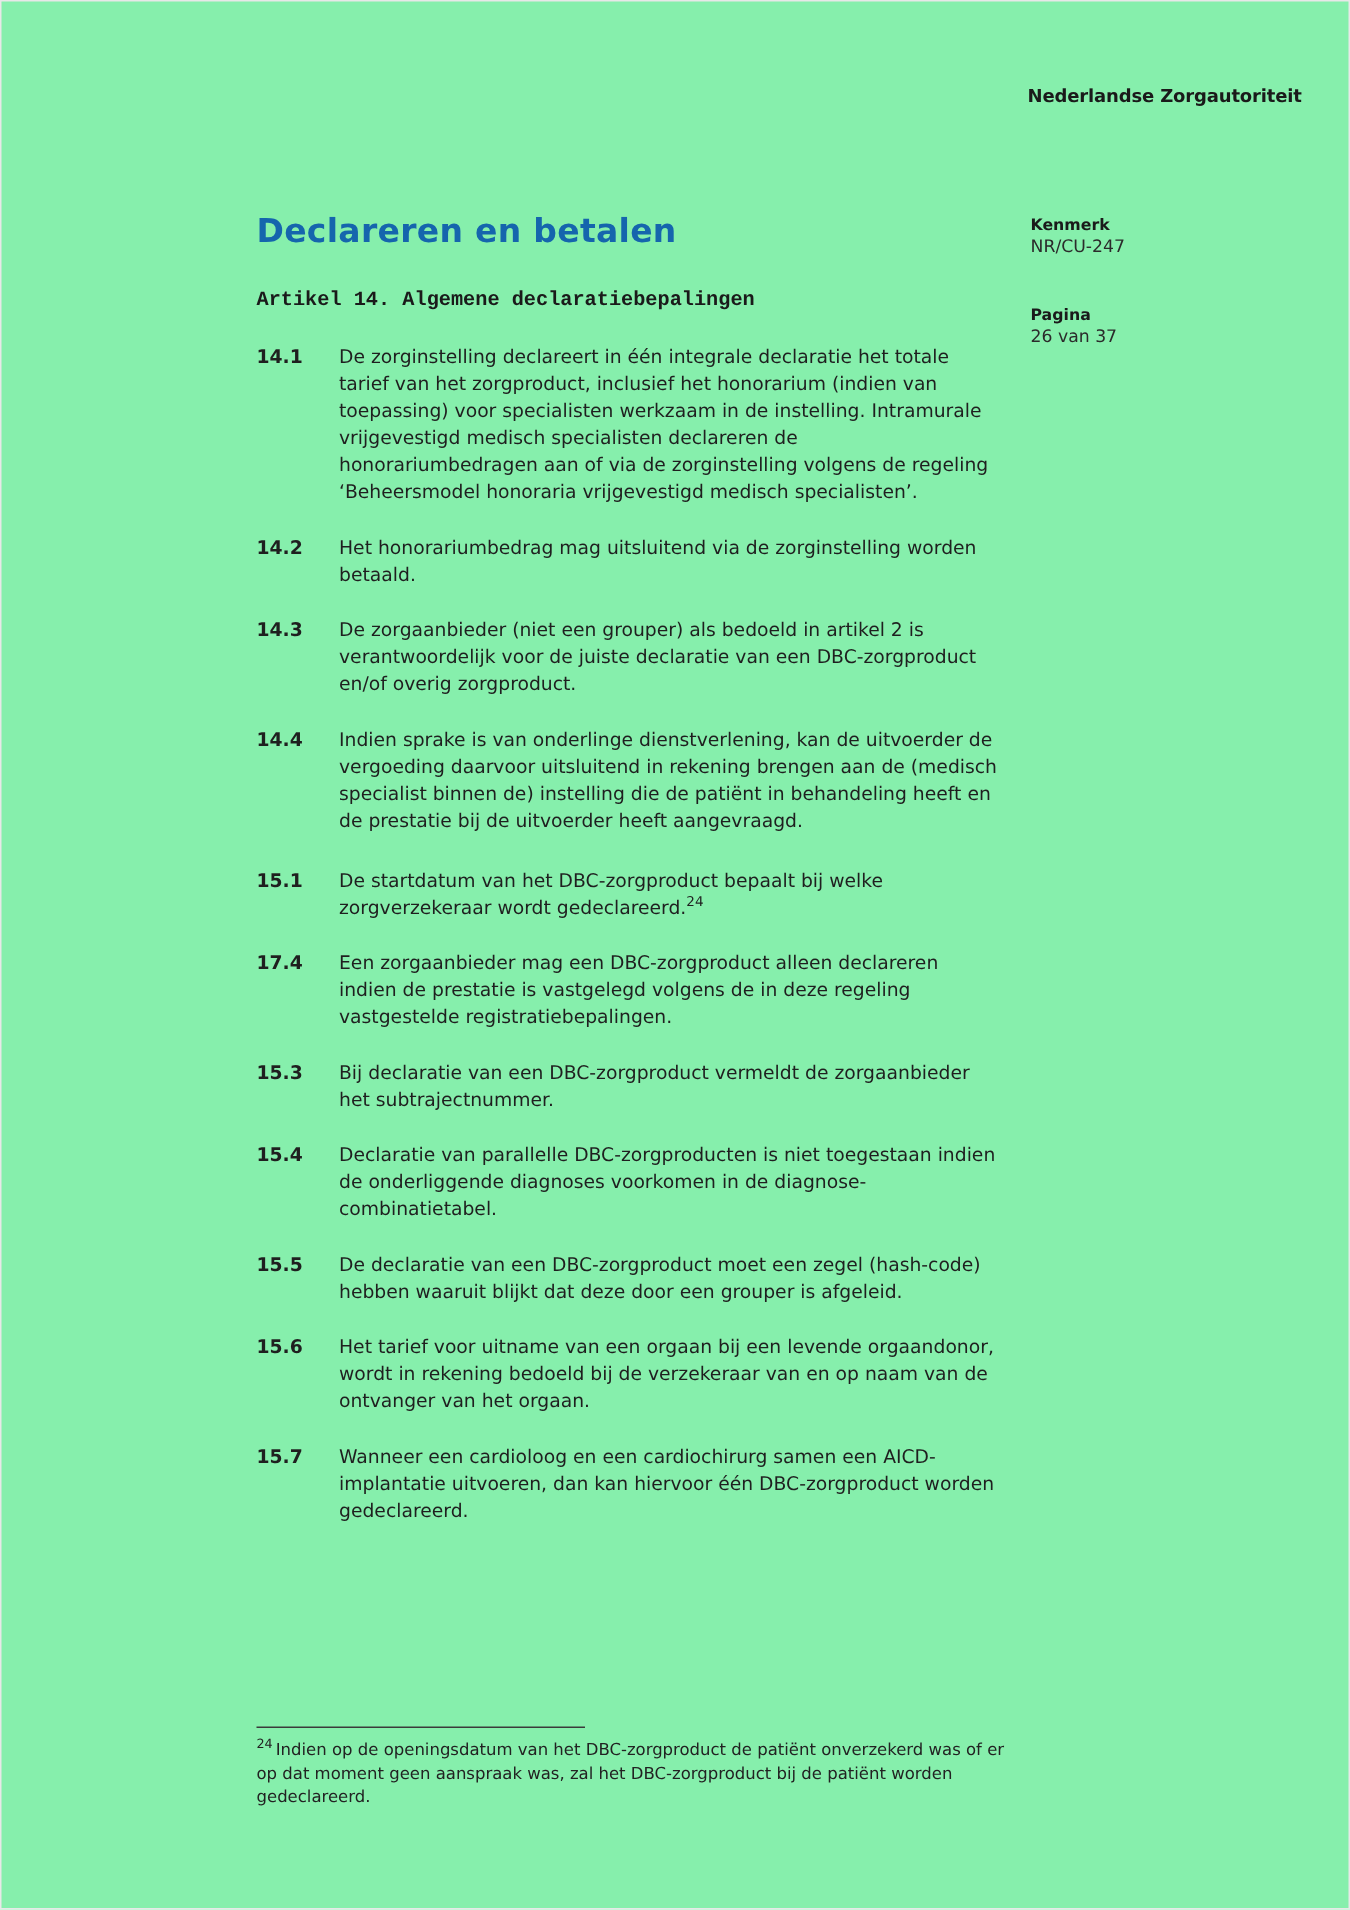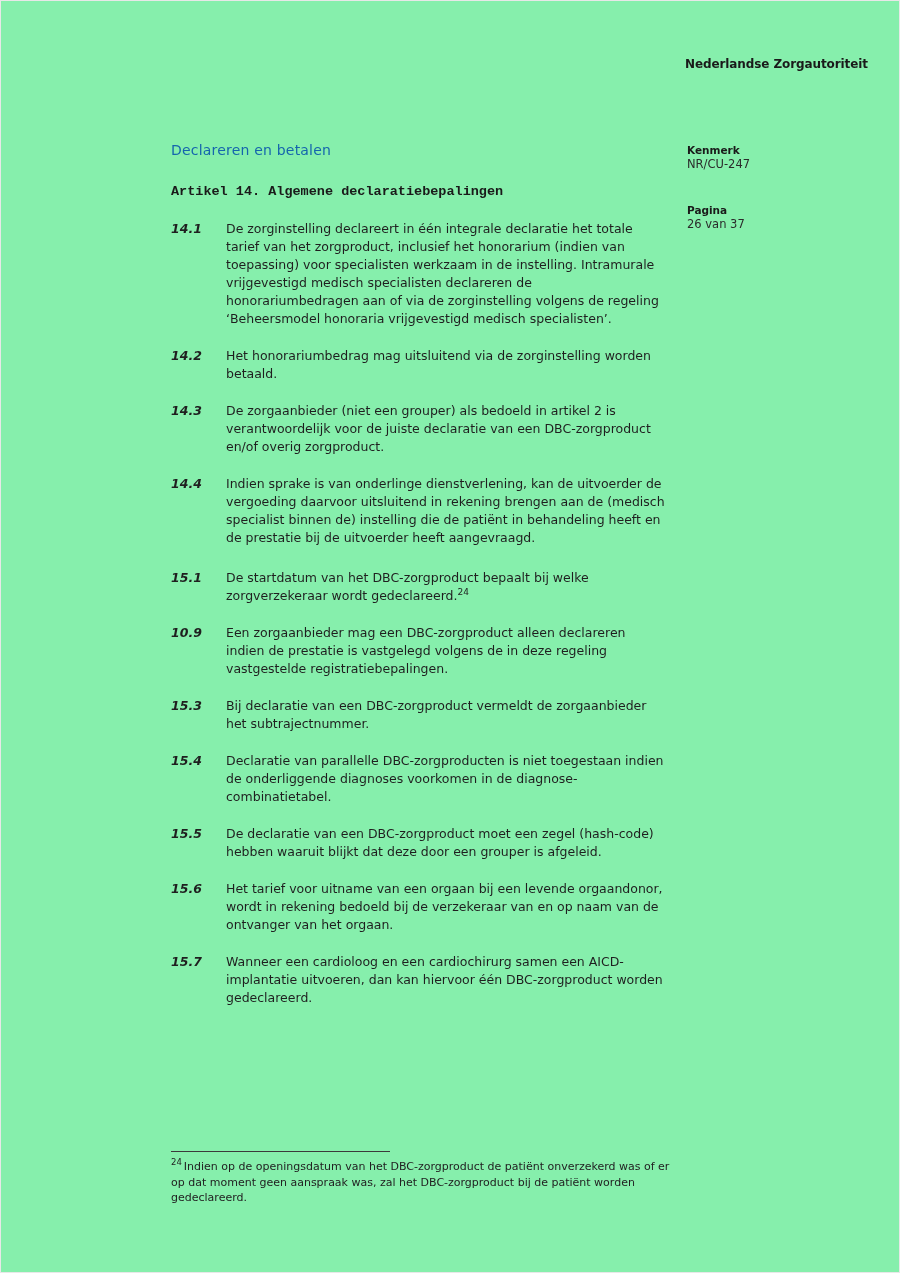--- a/index.html
+++ b/index.html
@@ -54,22 +54,22 @@
 
   
   .main {
     position: absolute;
     left: 170px;
     top: 141px;
     width: 496px;
   }
   .doc-title {
     margin: 0 0 26px 0;
-    font-size: 14px;
-    font-weight: normal;
+    font-size: 22px;
+    font-weight: bold;
     color: #1565ad;
     letter-spacing: 0.2px;
   }
   .article-heading {
     margin: 0 0 21px 0;
     font-size: 13.5px;
     font-weight: bold;
     color: #1a1a1a;
     font-family: Liberation Mono, monospace;
   }
@@ -78,21 +78,20 @@
   }
   .article-item {
     display: flex;
     margin-bottom: 19px;
     font-size: 12.5px;
     line-height: 18px;
   }
   .article-item .num {
     flex: 0 0 55px;
     font-weight: bold;
-    font-style: italic;
   }
   .article-item .txt {
     flex: 1;
     max-width: 440px;
   }
   .article-item sup {
     font-size: 9px;
     line-height: 0;
   }
   .section-gap {
@@ -169,21 +168,21 @@
     <div class="section-gap"></div>
 
     <div class="article-section">
 
       <div class="article-item">
         <span class="num">15.1</span>
         <span class="txt"><span>De startdatum van het DBC-zorgproduct bepaalt bij welke zorgverzekeraar wordt gedeclareerd.</span><sup>24</sup></span>
       </div>
 
       <div class="article-item">
-        <span class="num">10.9</span>
+        <span class="num">17.4</span>
         <span class="txt">Een zorgaanbieder mag een DBC-zorgproduct alleen declareren indien de prestatie is vastgelegd volgens de in deze regeling vastgestelde registratiebepalingen.</span>
       </div>
 
       <div class="article-item">
         <span class="num">15.3</span>
         <span class="txt">Bij declaratie van een DBC-zorgproduct vermeldt de zorgaanbieder het subtrajectnummer.</span>
       </div>
 
       <div class="article-item">
         <span class="num">15.4</span>

